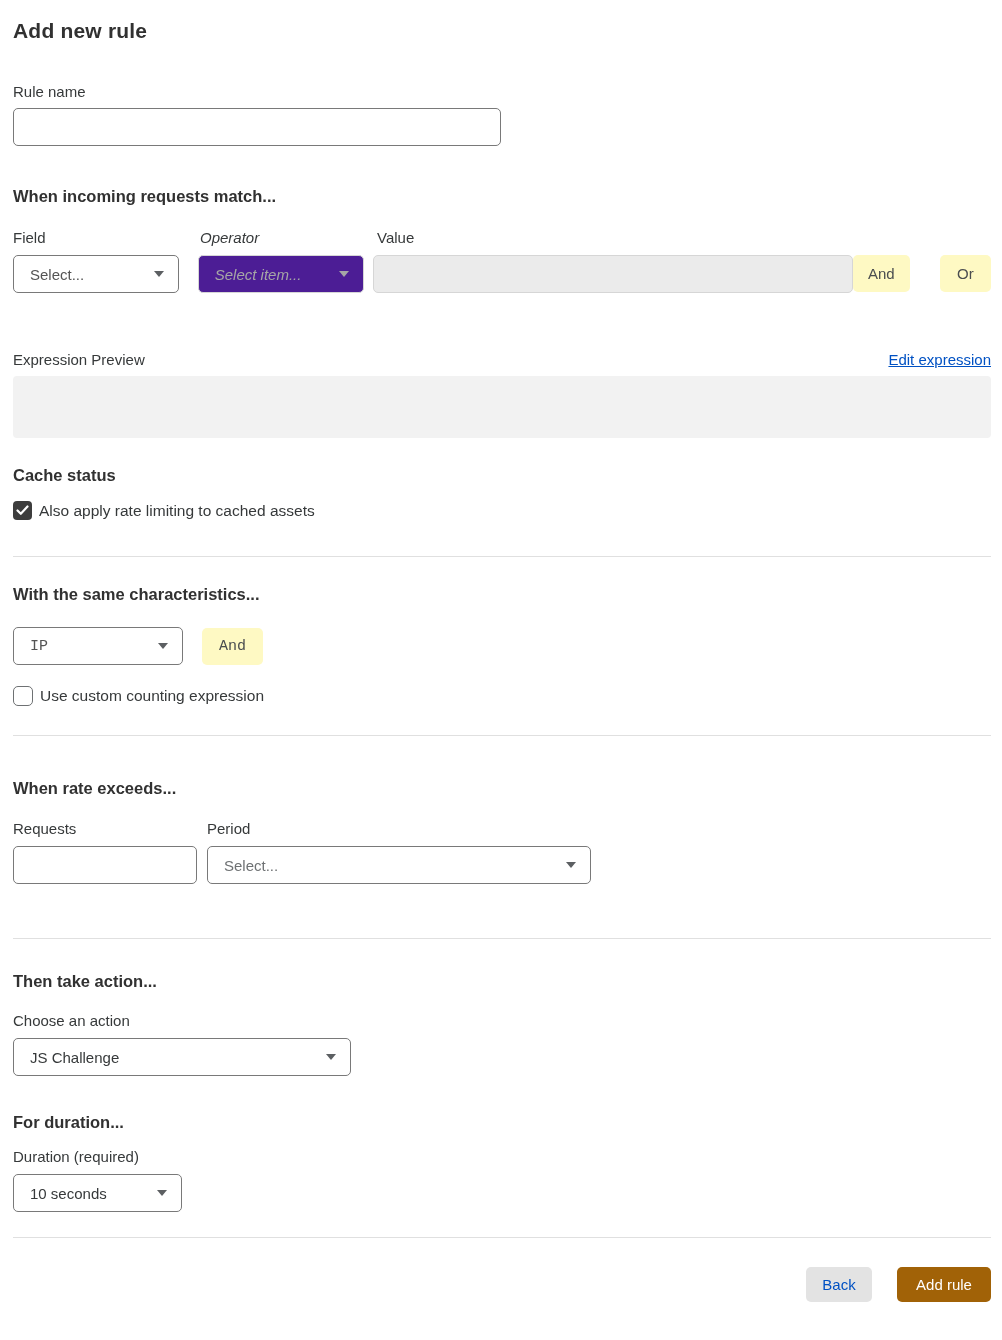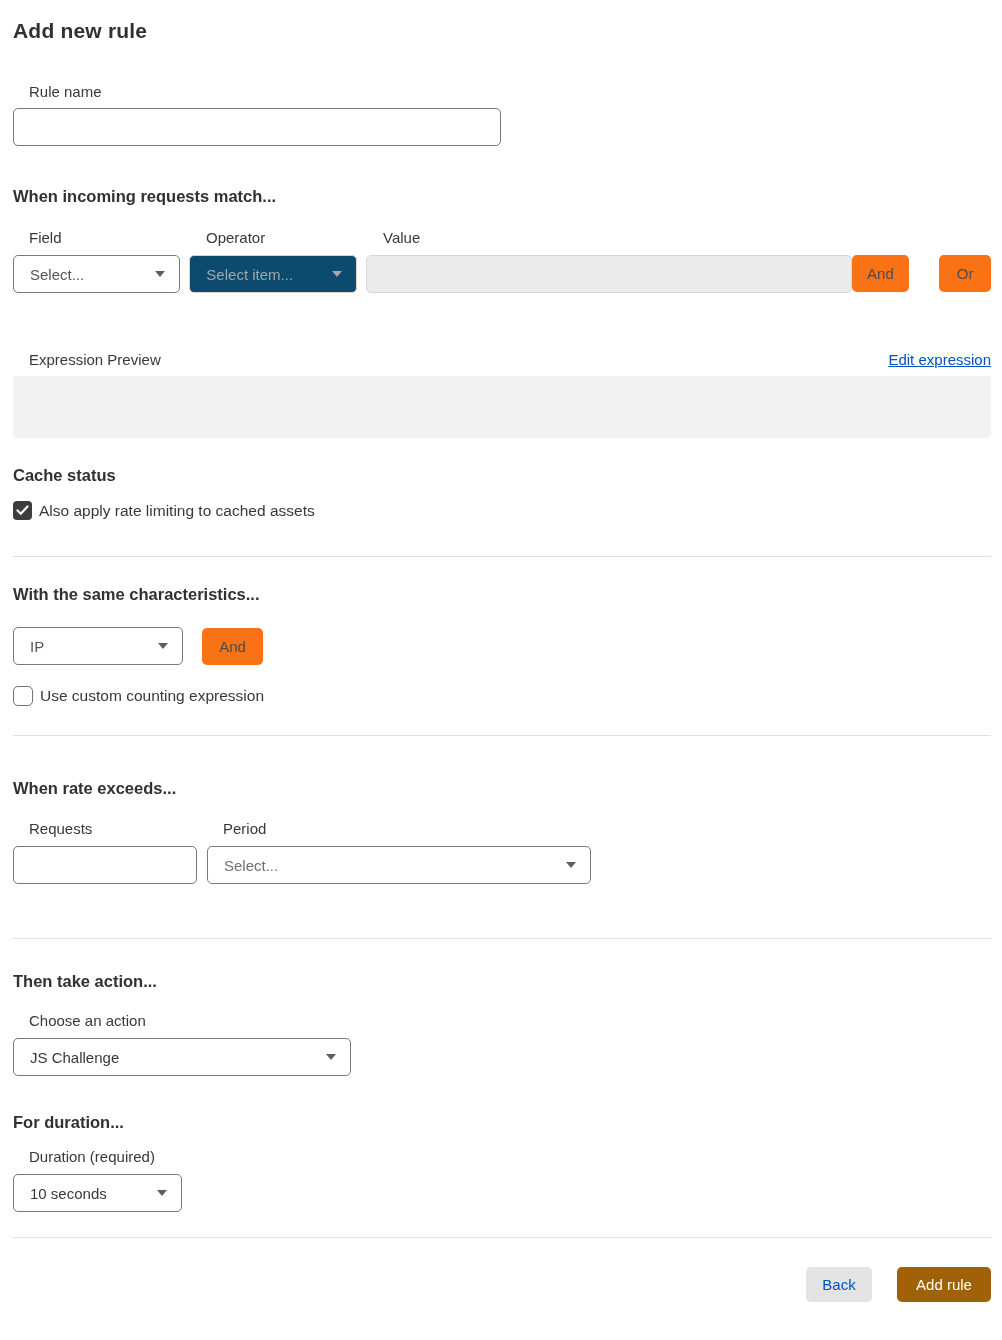--- a/index.html
+++ b/index.html
@@ -8,50 +8,50 @@
     width:1002px; height:1340px; position:relative; overflow:hidden;
     font-family:"Liberation Sans","DejaVu Sans",sans-serif;
     color:#36393a; font-size:15px;
   }
   .container { width:978px; margin-left:13px; }
 
   .page-title { font-size:21px; font-weight:bold; padding-top:19px; color:#313131; letter-spacing:.2px; }
 
   .section-heading { font-size:16.5px; font-weight:bold; color:#313131; }
 
-  .field-label { font-size:15px; color:#36393a;margin-left:16px; }
+  .field-label { font-size:15px; color:#36393a; }
   .helper-text { font-size:15px; color:#5c5f62; margin-top:7px; }
 
   .text-input {
     height:38px; border:1px solid #797979; border-radius:5px;
     background:#fff; padding:0 12px; font-size:15px; color:#36393a;
     font-family:inherit; outline:none; display:block;
   }
   .text-input:disabled, .text-input.is-disabled {
     background:#ebebeb; border-color:#d6d6d6; color:#9b9b9b;
   }
 
   .select {
     height:38px; border:1px solid #797979; border-radius:5px; background:#fff;
     display:flex; align-items:center; justify-content:space-between;
     padding:0 14px 0 16px; cursor:pointer; font-size:15px; color:#545454;
   }
   .select .select-value { white-space:nowrap; overflow:hidden; }
   .select.is-disabled {
-    background:#0c4a6e; border-color:#d6d6d6; color:#a6a6a6; cursor:default;
+    background:#4c1d95; border-color:#d6d6d6; color:#a6a6a6; cursor:default;
   }
   .chevron {
     width:0; height:0; flex:none; margin-left:10px;
     border-left:5.5px solid transparent; border-right:5.5px solid transparent;
     border-top:6.5px solid #5c5f62;
   }
   .select.is-disabled .chevron { border-top-color:#a6a6a6; }
 
   .gray-btn {
-    height:37px; border:none; border-radius:5px; background:#f97316;
+    height:37px; border:none; border-radius:5px; background:#fef9c3;
     color:#4a4d4f; font-size:15px; font-family:inherit; cursor:pointer;
     display:inline-flex; align-items:center; justify-content:center;
   }
 
   .row { display:flex; align-items:flex-start; }
 
   .link {
     color:#0051c3; text-decoration:underline; font-size:15px; cursor:pointer;
   }
 
@@ -84,39 +84,39 @@
   .mt-rule-input   { margin-top:8px; }
   .mt-match-head   { margin-top:41px; }
   .mt-match-labels { margin-top:23px; }
   .mt-match-row    { margin-top:9px; }
   .mt-expr-label   { margin-top:58px; }
   .mt-expr-box     { margin-top:8px; }
   .mt-cache-head   { margin-top:28px; }
   .mt-cache-check  { margin-top:16px; }
   .mt-div1         { margin-top:36px; }
   .mt-char-head    { margin-top:28px; }
-  .mt-char-row     { margin-top:23px; }
+  .mt-char-row     { margin-top:23px;font-family:Liberation Mono, monospace; }
   .mt-char-check   { margin-top:21px; }
   .mt-div2         { margin-top:29px; }
   .mt-rate-head    { margin-top:43px; }
   .mt-rate-labels  { margin-top:22px; }
   .mt-rate-row     { margin-top:9px; }
   .mt-div3         { margin-top:54px; }
   .mt-action-head  { margin-top:33px; }
   .mt-action-label { margin-top:21px; }
   .mt-action-sel   { margin-top:9px;gap:16px; }
   .mt-dur-head     { margin-top:37px; }
   .mt-dur-label    { margin-top:16px; }
   .mt-dur-sel      { margin-top:9px; }
   .mt-div4         { margin-top:25px; }
   .mt-footer       { margin-top:29px; }
 
   
   .w-field  { width:168px; }
-  .w-op     { width:168px; margin-left:9px; }
+  .w-op     { width:168px; margin-left:19px;font-style:italic; }
   .w-value  { width:488px; margin-left:9px; }
   .w-and    { width:58px; margin-left:13px; }
   .w-or     { width:52px; margin-left:30px; }
   .push-right { margin-left:auto; }
   .w-ip     { width:170px; }
   .w-charand{ width:61px; margin-left:19px; }
   .w-req    { width:184px; }
   .w-period { width:384px; margin-left:10px; }
   .w-action { width:338px; }
   .w-dur    { width:169px; }

